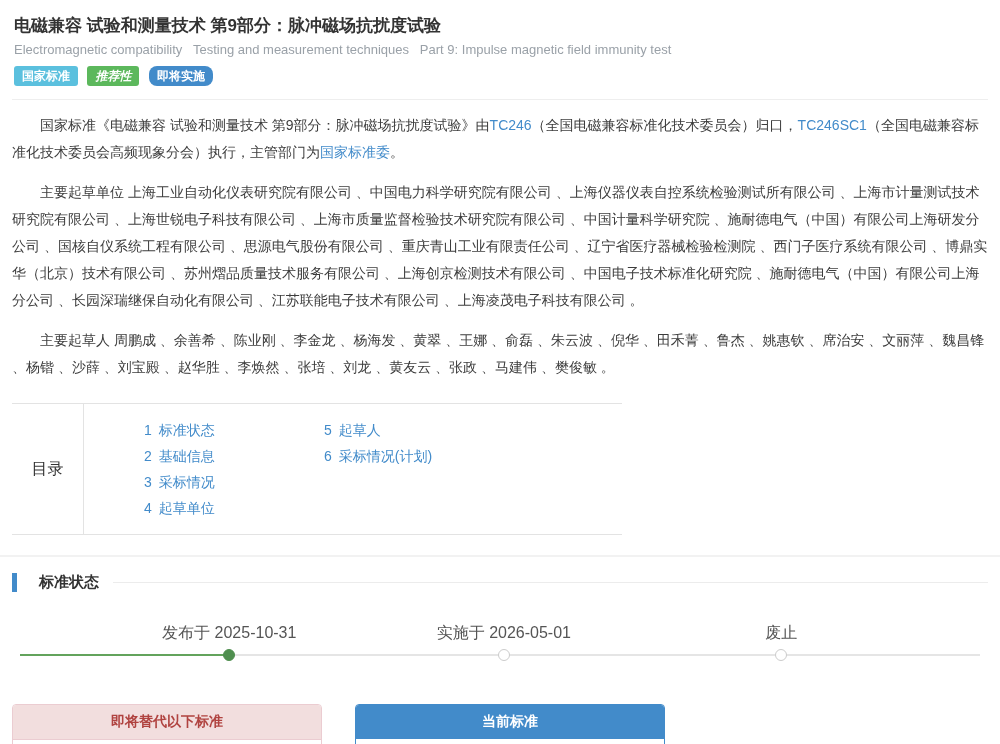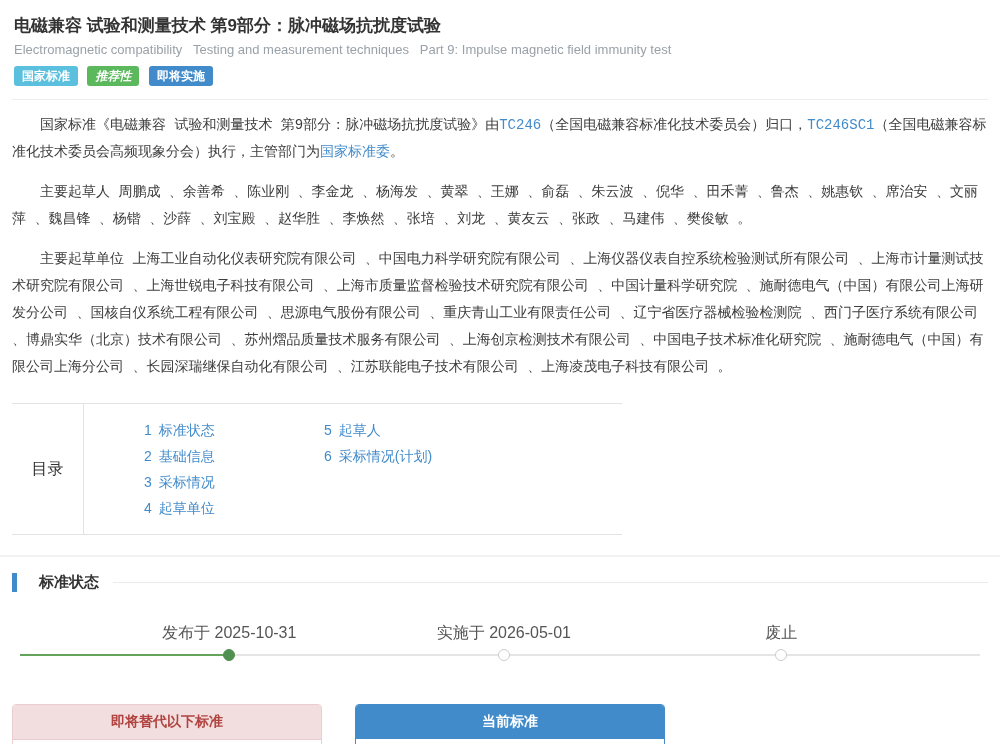--- a/index.html
+++ b/index.html
@@ -12,25 +12,25 @@
   .page { padding:0 12px; }
 
   
   .title { margin:14px 2px 0; font-size:17px; font-weight:700; color:#333; }
   .subtitle { margin:5px 2px 0; font-size:13px; color:#9aa1a8; }
   .tags { margin:9px 2px 0; }
   .tag { display:inline-block; padding:2px 8px; border-radius:3px; color:#fff;
          font-size:12px; font-weight:700; margin-right:5px; line-height:16px; }
   .tag-teal  { background:#5bc0de; }
   .tag-green { background:#5cb85c;font-style:italic; }
-  .tag-blue  { background:#428bca; }
+  .tag-blue  { background:#428bca;border-radius:8px; }
   .hr-light { border:none; border-top:1px solid #eee; margin:13px 0 0; }
 
   
-  .intro { margin-top:12px; font-size:14px; color:#3c3c3c;font-family:Liberation Mono, monospace; }
+  .intro { margin-top:12px; font-size:14px; color:#3c3c3c; }
   .intro p { text-indent:2em; line-height:27px; margin:0 0 13px; }
   a { color:#428bca; text-decoration:none; cursor:pointer; }
 
   
   .toc { display:flex; width:610px; margin-top:22px;
          border-top:1px solid #e3e3e3; border-bottom:1px solid #e3e3e3; }
   .toc-label { width:72px; display:flex; align-items:center; justify-content:center;
                font-size:16px; color:#333; border-right:1px solid #e3e3e3; }
   .toc-body { display:flex; padding:13px 0 13px 32px; flex:1; }
   .toc-col { display:flex; flex-direction:column; }
@@ -77,22 +77,22 @@
   <div class="tags">
     <span class="tag tag-teal">国家标准</span>
     <span class="tag tag-green">推荐性</span>
     <span class="tag tag-blue">即将实施</span>
   </div>
 
   <hr class="hr-light">
 
   <div class="intro">
     <p><span>国家标准《电磁兼容 试验和测量技术 第9部分：脉冲磁场抗扰度试验》由</span><a>TC246</a><span>（全国电磁兼容标准化技术委员会）归口，</span><a>TC246SC1</a><span>（全国电磁兼容标准化技术委员会高频现象分会）执行，主管部门为</span><a>国家标准委</a><span>。</span></p>
+    <p><span>主要起草单位 上海工业自动化仪表研究院有限公司 、中国电力科学研究院有限公司 、上海仪器仪表自控系统检验测试所有限公司 、上海市计量测试技术研究院有限公司 、上海世锐电子科技有限公司 、上海市质量监督检验技术研究院有限公司 、中国计量科学研究院 、施耐德电气（中国）有限公司上海研发分公司 、国核自仪系统工程有限公司 、思源电气股份有限公司 、重庆青山工业有限责任公司 、辽宁省医疗器械检验检测院 、西门子医疗系统有限公司 、博鼎实华（北京）技术有限公司 、苏州熠品质量技术服务有限公司 、上海创京检测技术有限公司 、中国电子技术标准化研究院 、施耐德电气（中国）有限公司上海分公司 、长园深瑞继保自动化有限公司 、江苏联能电子技术有限公司 、上海凌茂电子科技有限公司 。</span></p>
     <p><span>主要起草人 周鹏成 、余善希 、陈业刚 、李金龙 、杨海发 、黄翠 、王娜 、俞磊 、朱云波 、倪华 、田禾菁 、鲁杰 、姚惠钦 、席治安 、文丽萍 、魏昌锋 、杨锴 、沙薛 、刘宝殿 、赵华胜 、李焕然 、张培 、刘龙 、黄友云 、张政 、马建伟 、樊俊敏 。</span></p>
-    <p><span>主要起草单位 上海工业自动化仪表研究院有限公司 、中国电力科学研究院有限公司 、上海仪器仪表自控系统检验测试所有限公司 、上海市计量测试技术研究院有限公司 、上海世锐电子科技有限公司 、上海市质量监督检验技术研究院有限公司 、中国计量科学研究院 、施耐德电气（中国）有限公司上海研发分公司 、国核自仪系统工程有限公司 、思源电气股份有限公司 、重庆青山工业有限责任公司 、辽宁省医疗器械检验检测院 、西门子医疗系统有限公司 、博鼎实华（北京）技术有限公司 、苏州熠品质量技术服务有限公司 、上海创京检测技术有限公司 、中国电子技术标准化研究院 、施耐德电气（中国）有限公司上海分公司 、长园深瑞继保自动化有限公司 、江苏联能电子技术有限公司 、上海凌茂电子科技有限公司 。</span></p>
   </div>
 
   <div class="toc">
     <div class="toc-label">目录</div>
     <div class="toc-body">
       <div class="toc-col first">
         <a class="toc-item"><span class="num">1</span><span>标准状态</span></a>
         <a class="toc-item"><span class="num">2</span><span>基础信息</span></a>
         <a class="toc-item"><span class="num">3</span><span>采标情况</span></a>
         <a class="toc-item"><span class="num">4</span><span>起草单位</span></a>

